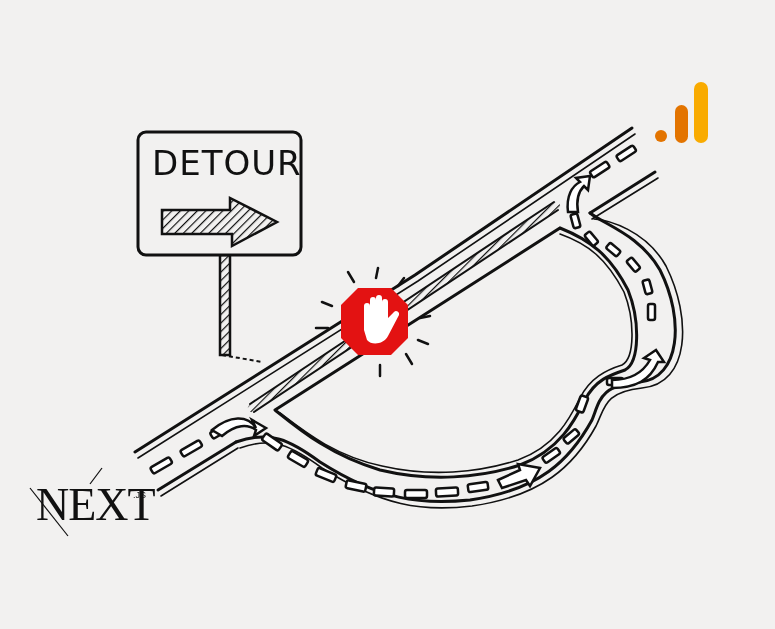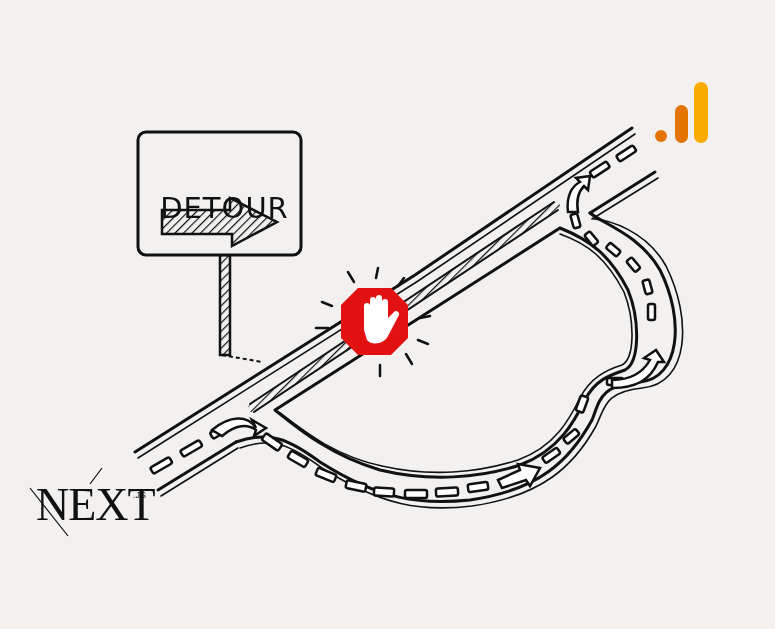--- a/index.html
+++ b/index.html
@@ -1,18 +1,18 @@
 <!DOCTYPE html>
 <html><head>
 <meta charset="utf-8">
 <style>
   html, body { margin: 0; padding: 0; }
   body { width: 775px; height: 629px; background: #f2f1f0; overflow: hidden; position: relative; font-family: "Liberation Sans", sans-serif; }
   .canvas { position: absolute; left: 0; top: 0; width: 775px; height: 629px; }
-  .sign-text { position: absolute; left: 152px; top: 143px; width: 145px; font-family: "DejaVu Sans", sans-serif; font-size: 29px; letter-spacing: 1px; color: #111; text-align: center; margin-top: 48px; }
+  .sign-text { position: absolute; left: 152px; top: 143px; width: 145px; font-family: "DejaVu Sans", sans-serif; font-size: 34px; letter-spacing: 1px; color: #111; text-align: center; }
   .next-text { position: absolute; left: 36px; top: 478px; font-family: Liberation Serif, serif; font-weight: 300; font-size: 46px; color: #111; letter-spacing: -1px; }
   .next-js { position: absolute; left: 133px; top: 490px; font-size: 9px; color: #111; }
 </style>
 </head>
 <body>
 
 <svg class="canvas" viewBox="0 0 775 629" xmlns="http://www.w3.org/2000/svg">
   <defs>
     <pattern id="hatch" width="6" height="6" patternUnits="userSpaceOnUse" patternTransform="rotate(45)">
       <line x1="0" y1="0" x2="0" y2="6" stroke="#111" stroke-width="2.4"></line>

